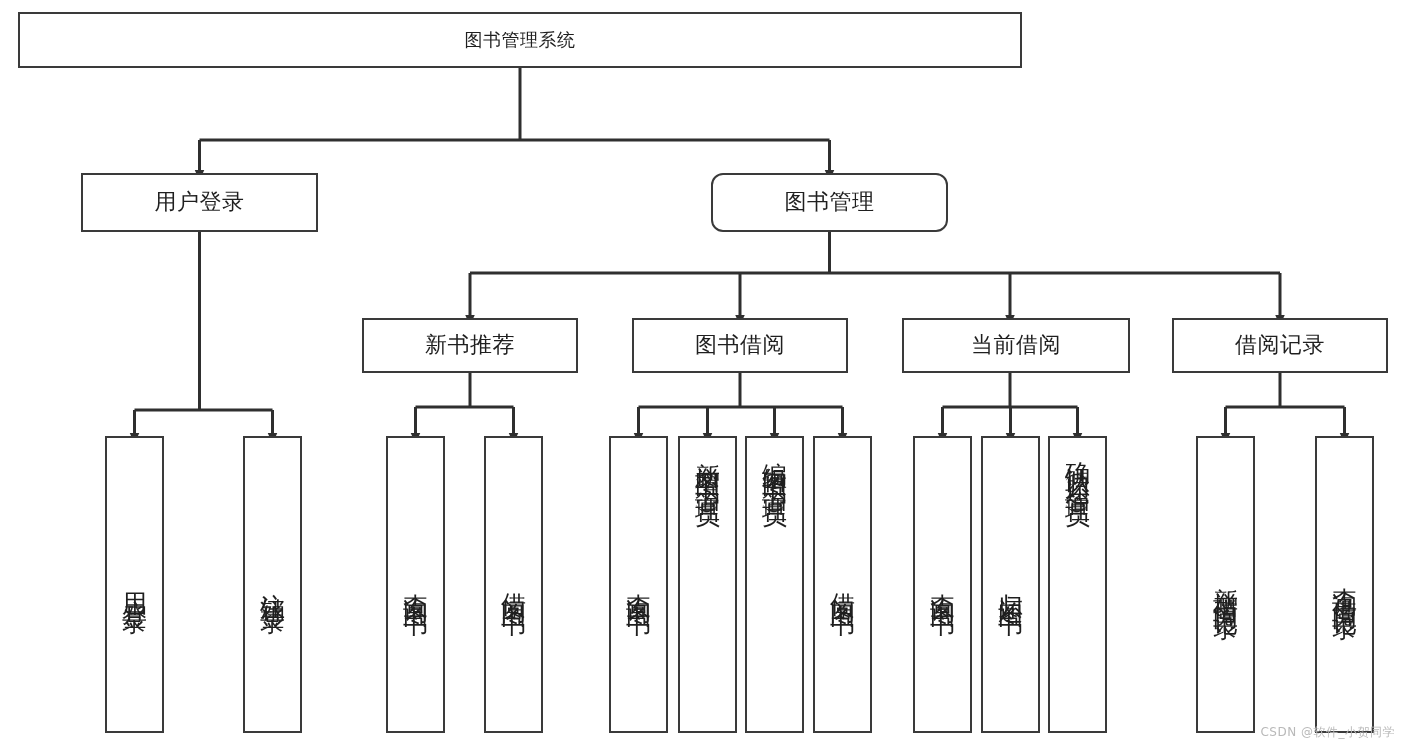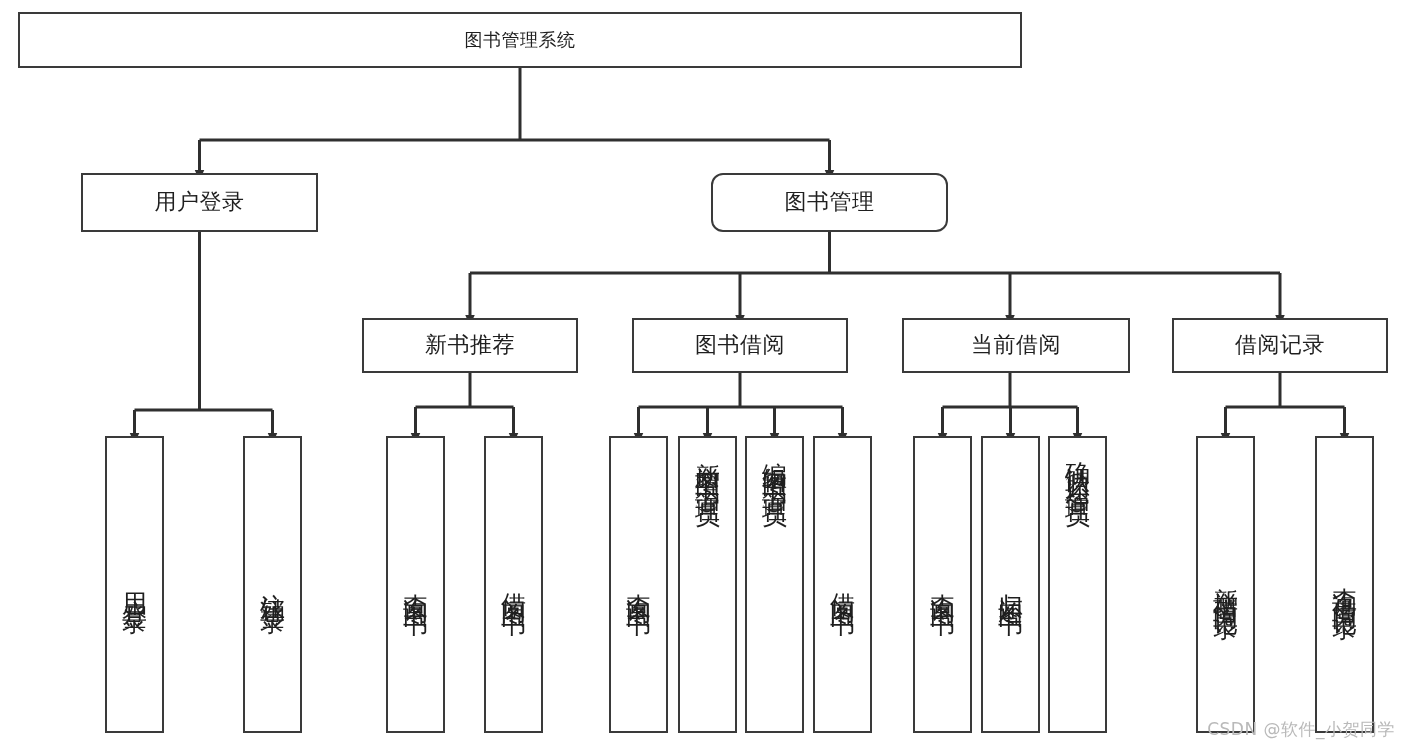--- a/index.html
+++ b/index.html
@@ -59,21 +59,21 @@
     line-height: 1;
   }
   .node-box.vertical.centered {
     align-items: center;
     padding-top: 0;
   }
   #watermark {
     position: absolute;
     right: 10px;
     bottom: 6px;
-    font-size: 17px;
+    font-size: 12px;
     color: #b9b9b9;
     letter-spacing: 0.5px;
     white-space: nowrap;
     pointer-events: none;
     margin-top: 21px;
   }
 </style>
 </head>
 <body>
 

